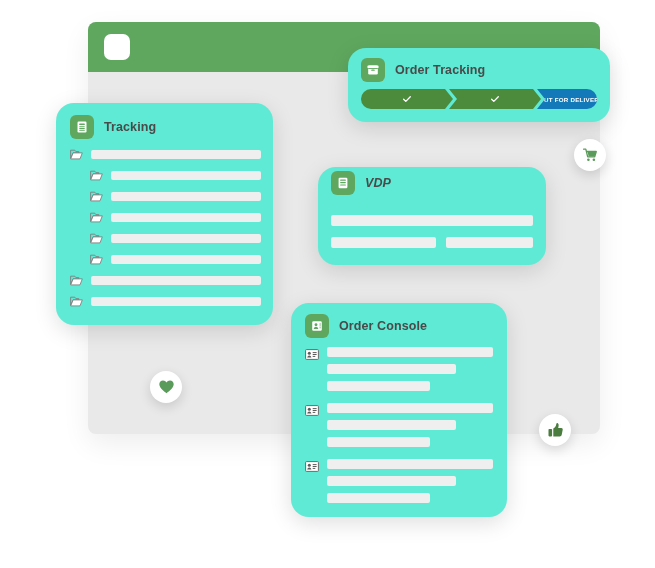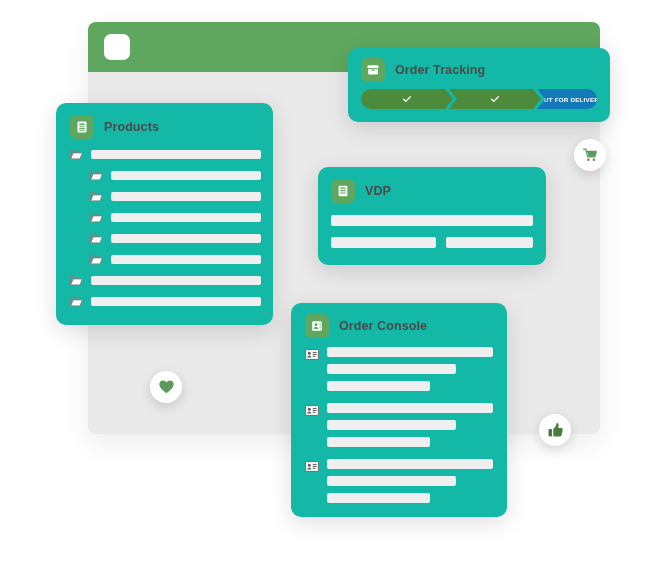--- a/index.html
+++ b/index.html
@@ -46,22 +46,22 @@
     top: 12px;
     width: 26px;
     height: 26px;
     background: #ffffff;
     border-radius: 7px;
   }
 
   
   .card {
     position: absolute;
-    background: #14b8a6;
-    border-radius: 10px;
+    background: #5eead4;
+    border-radius: 18px;
     box-shadow: 0 6px 22px rgba(0,0,0,0.13);
   }
 
   .card-title-row {
     display: flex;
     align-items: center;
     gap: 10px;
   }
   .card-title {
     font-size: 12.5px;
@@ -183,21 +183,22 @@
   
   #vdp-card {
     left: 318px;
     top: 167px;
     width: 228px;
     height: 98px;
   }
   #vdp-card .card-title-row {
     position: absolute;
     left: 13px;
-    top: 12px;
+    top: 4px;
+    font-style: italic;
   }
   .vdp-body {
     position: absolute;
     left: 13px;
     top: 48px;
     right: 13px;
   }
   .vdp-body .bar.full { width: 100%; height: 11px; margin-bottom: 11px; }
   .vdp-split { display: flex; gap: 10px; }
   .vdp-split .bar { height: 11px; }
@@ -266,21 +267,21 @@
     <div class="card-title-row">
       <span class="tile">
         <svg width="14" height="14" viewBox="0 0 14 14">
           <rect x="2.5" y="1.5" width="9" height="11" rx="1.2" fill="#ffffff"></rect>
           <rect x="4.2" y="3.4" width="5.6" height="1.5" rx="0.5" fill="#5fa75f"></rect>
           <rect x="4.2" y="6.2" width="5.6" height="1" rx="0.5" fill="#5fa75f"></rect>
           <rect x="4.2" y="8.0" width="5.6" height="1" rx="0.5" fill="#5fa75f"></rect>
           <rect x="4.2" y="9.8" width="5.6" height="1" rx="0.5" fill="#5fa75f"></rect>
         </svg>
       </span>
-      <span class="card-title">Products</span>
+      <span class="card-title">Tracking</span>
     </div>
 
     <div class="tree">
 
       <div class="tree-row">
         <svg class="folder-icon" width="13" height="11" viewBox="0 0 13 11">
           <path d="M0.6 1.2h4.2l1.1 1.4h2.9v1.3H3.1L0.6 9.4z" fill="none" stroke="#808080" stroke-width="0.9" stroke-linejoin="round"></path>
           <path d="M3.1 3.9h9.2L10 9.9H0.7z" fill="#ffffff" stroke="#808080" stroke-width="0.9" stroke-linejoin="round"></path>
         </svg>
         <span class="bar"></span>

